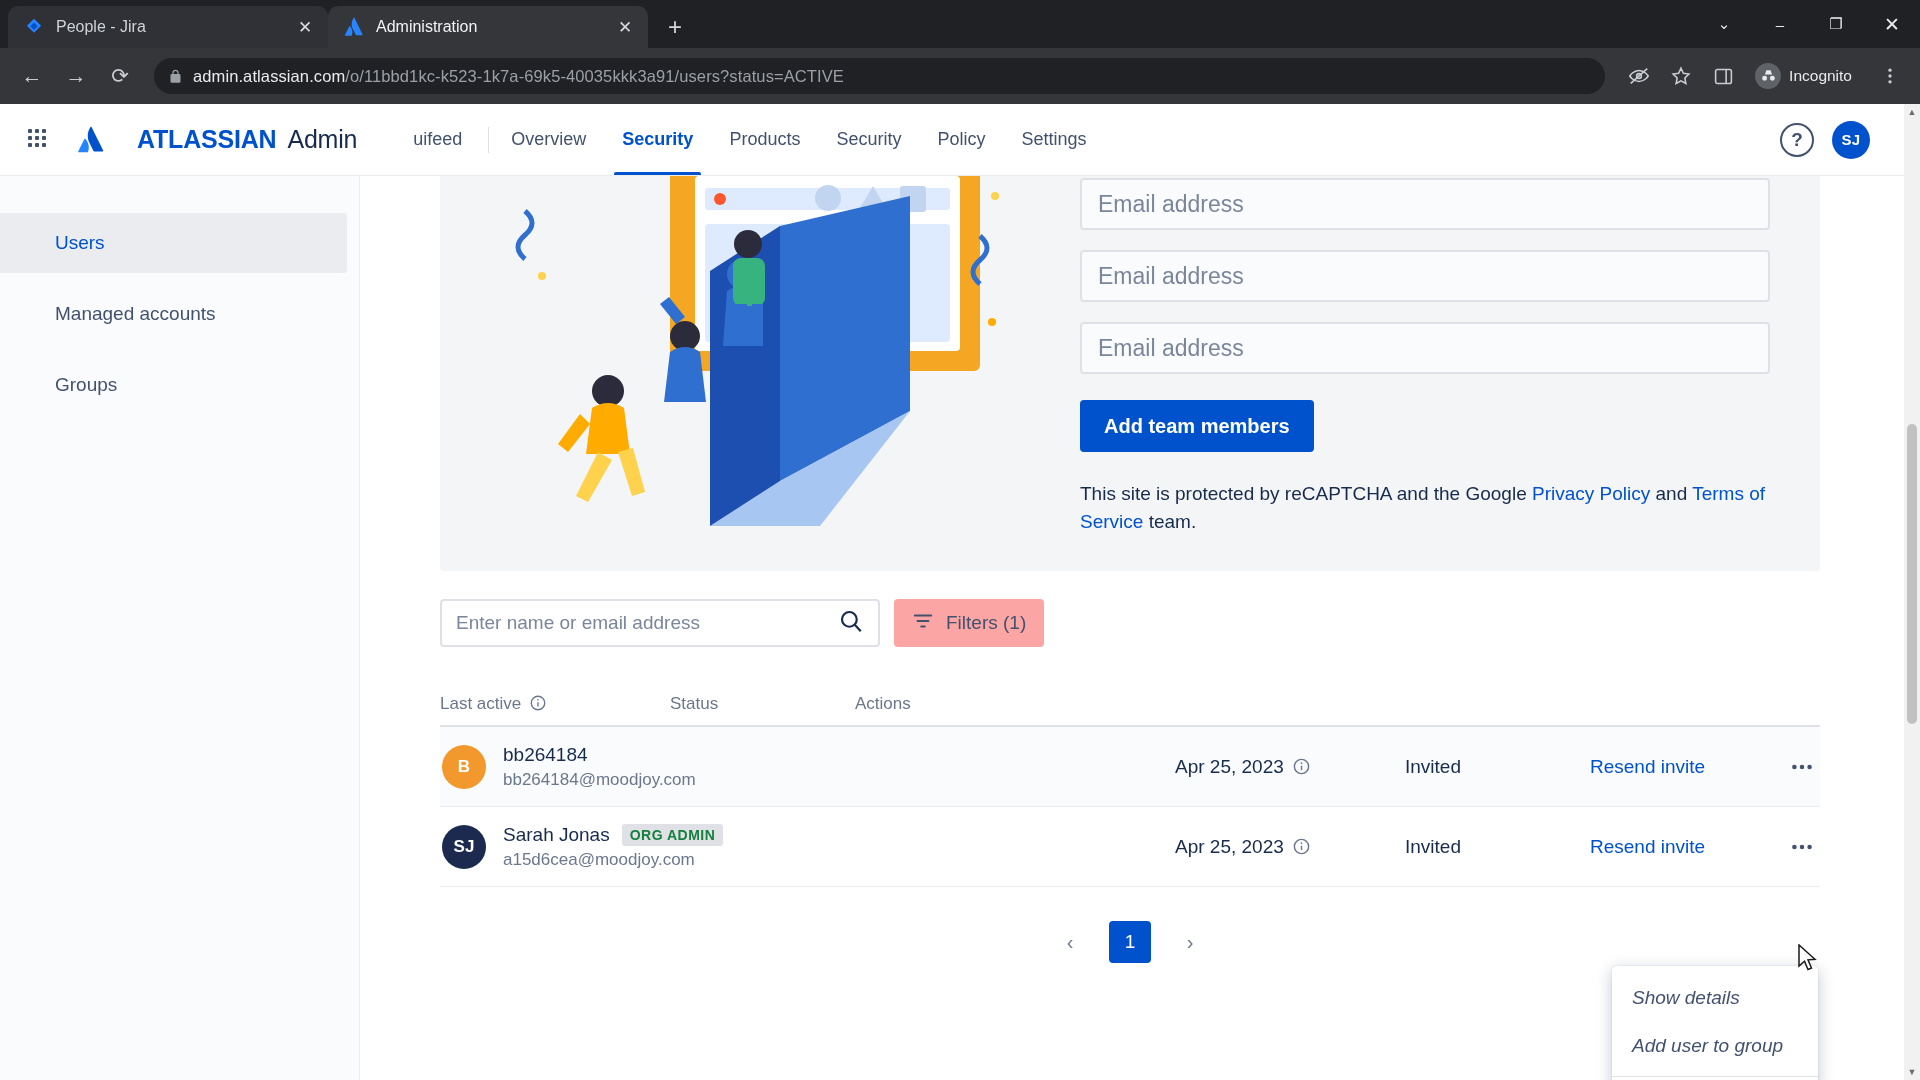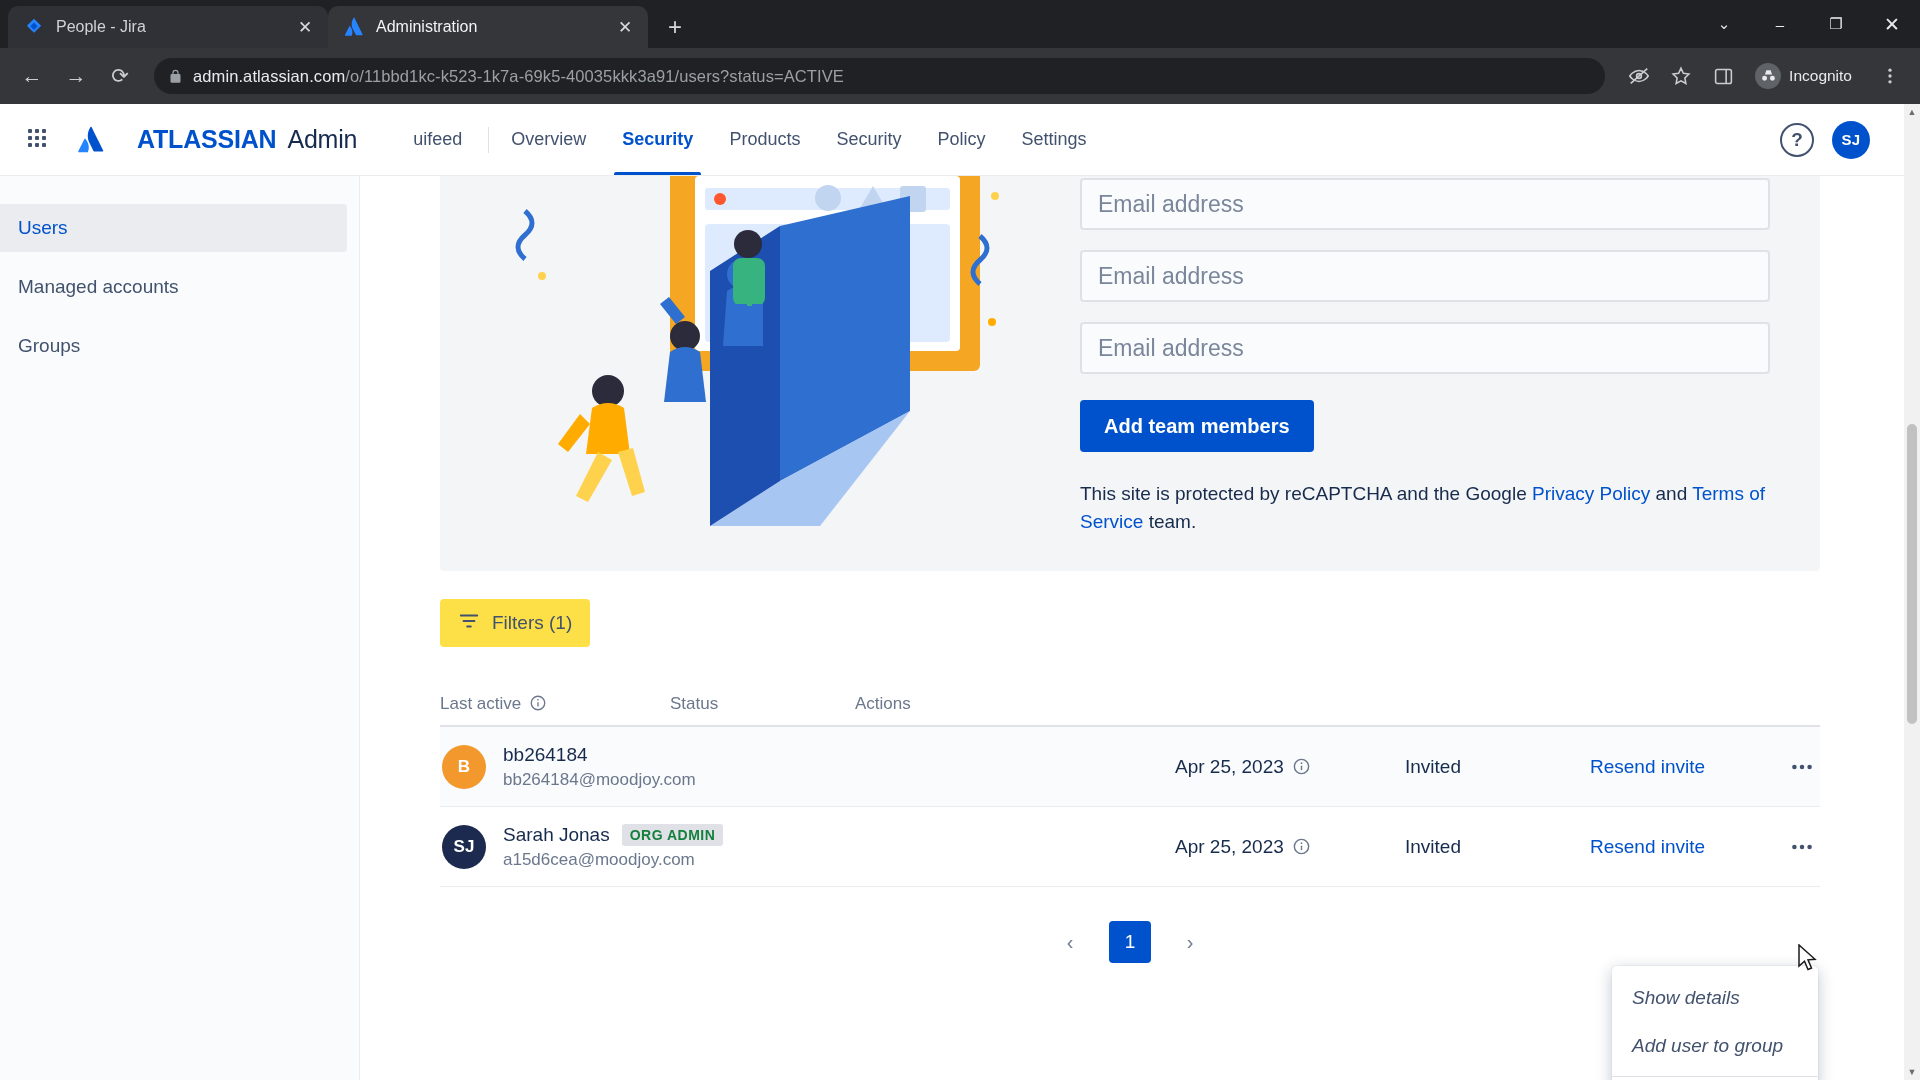--- a/index.html
+++ b/index.html
@@ -92,22 +92,22 @@
   }
   .appbar-right { margin-left: auto; display: flex; align-items: center; gap: 18px; padding-right: 6px;}
   .help-icon { width: 34px; height: 34px; border-radius: 50%; border: 2px solid #42526e;
     display:flex;align-items:center;justify-content:center; font-size: 19px; color:#42526e; font-weight:600;}
   .user-avatar { width: 38px; height: 38px; border-radius: 50%; background: #0052cc; color: #fff;
     display:flex;align-items:center;justify-content:center;font-size:15px;font-weight:600; letter-spacing:0.3px;}
 
   .body-row { flex: 1; display: flex; min-height: 0; }
   .sidebar { width: 360px; flex: 0 0 360px; background: #fafbfc; border-right: 1px solid #ebecf0;
     padding-top: 28px; }
-  .side-item { height: 48px; display: flex; align-items: center; padding: 0 0 0 18px;
-    font-size: 19px; color: #42526e; margin: 0 12px 11px 0; border-radius: 0 4px 4px 0; }
+  .side-item { height: 60px; display: flex; align-items: center; padding: 0 0 0 55px;
+    font-size: 19px; color: #42526e; margin: 9px 12px 11px 0; border-radius: 0 4px 4px 0; }
   .side-item.active { background: #ebecf0; color: #0052cc; }
 
   .content { flex: 1; min-width: 0; overflow: hidden; position: relative; background:#fff; }
   .content-inner { padding: 0 0 0 80px; }
 
   
   .invite-panel {
     margin: 0 60px 0 0; background: #f4f5f7; border-radius: 4px;
     display: flex; padding: 0 0 36px 0; position: relative; top: -40px;
     width: 1380px;
@@ -135,21 +135,21 @@
     width: 440px; height: 48px; border: 2px solid #dfe1e6; border-radius: 4px;
     display: flex; align-items: center; padding: 0 14px; background: #fff;
   }
   .search-box input {
     flex: 1; border: none; outline: none; font-size: 19px; color: #172b4d;
     font-family: "Liberation Sans", sans-serif; background: transparent;
   }
   .search-box input::placeholder { color: #7a869a; }
   .filters-btn {
     height: 48px; display: flex; align-items: center; gap: 12px; padding: 0 18px;
-    background: #fde047; border-radius: 4px; font-size: 19px; color: #42526e; cursor: pointer;
+    background: #fca5a5; border-radius: 4px; font-size: 19px; color: #42526e; cursor: pointer;
   }
 
   
   .utable { width: 1380px; margin-top: 36px; }
   .thead { display: flex; align-items: center; height: 44px; font-size: 17px; color: #6b778c;
      border-bottom: 2px solid #dfe1e6; }
   .col-user { flex: 1; min-width: 0; padding-left: 2px; }
   .col-last { width: 230px; flex: 0 0 230px; display:flex; align-items:center; gap: 8px;}
   .col-status { width: 185px; flex: 0 0 185px; }
   .col-actions { width: 230px; flex: 0 0 230px; }
@@ -375,20 +375,29 @@
                 <input class="email-input" type="text" placeholder="Email address" style="">
                 <input class="email-input" type="text" placeholder="Email address" style="">
                 <button class="btn-primary">Add team members</button>
                 <div class="recaptcha">
                   <span>This site is protected by reCAPTCHA and the Google </span><a href="#">Privacy Policy</a><span> and </span><a href="#">Terms of Service</a><span> team.</span>
                 </div>
               </div>
             </div>
 
             <div class="search-row">
+              <div class="search-box">
+                <input type="text" placeholder="Enter name or email address" style="">
+                <span>
+                  <svg width="26" height="26" viewBox="0 0 24 24" fill="none" stroke="#172b4d" stroke-width="2">
+                      <circle cx="10.5" cy="10.5" r="6.8"></circle>
+                      <line x1="15.5" y1="15.5" x2="21" y2="21.5"></line>
+                    </svg>
+                </span>
+              </div>
               <div class="filters-btn">
                 <span>
                   <svg width="22" height="22" viewBox="0 0 24 24" stroke="#42526e" stroke-width="2" stroke-linecap="round">
                       <line x1="3" y1="6" x2="21" y2="6"></line>
                       <line x1="6" y1="12" x2="18" y2="12"></line>
                       <line x1="10" y1="18" x2="14" y2="18"></line>
                     </svg>
                 </span>
                 <span>Filters (1)</span>
               </div>

